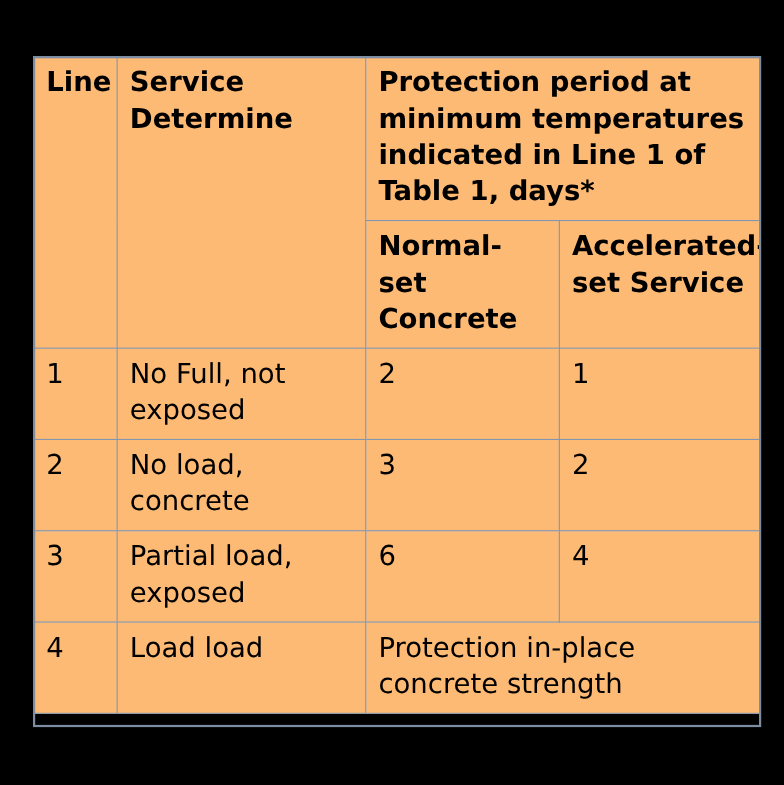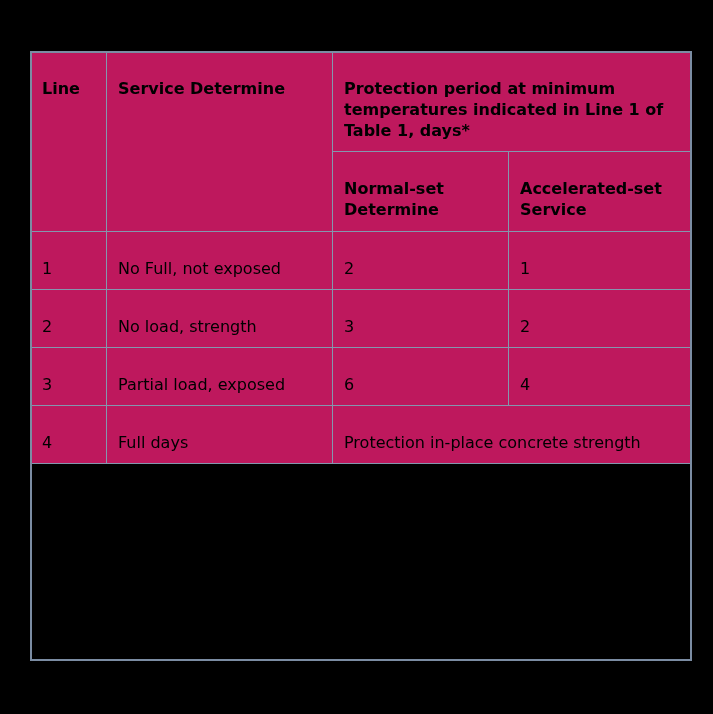--- a/index.html
+++ b/index.html
@@ -28,25 +28,25 @@
   }
   table.data-table {
     border-collapse: collapse;
     width: 660px;
     table-layout: fixed;
     background: #dce6f2;
   }
   table.data-table td {
     border: 1px solid #8496ae;
     vertical-align: top;
-    padding: 26px 11px 10px 11px;
-    font-size: 16px;
+    padding: 6px 11px 10px 11px;
+    font-size: 25px;
     line-height: 1.32;
     color: #000000;
-    background: #be185d;
+    background: #fdba74;
   }
   .col-line   { width: 76px; }
   .col-service{ width: 226px; }
   .col-normal { width: 176px; }
   .col-accel  { width: 182px; }
 
   td.head {
     font-weight: bold;
   }
   td.shade {
@@ -101,21 +101,21 @@
           </td>
           <td class="head vbottom" rowspan="2">
             <span class="cell-text">Service Determine</span>
           </td>
           <td class="head-span" colspan="2">
             <span class="cell-text">Protection period at minimum temperatures indicated in Line 1 of Table 1, days*</span>
           </td>
         </tr>
         <tr>
           <td class="head">
-            <span class="cell-text">Normal-set Determine</span>
+            <span class="cell-text">Normal-set Concrete</span>
           </td>
           <td class="head shade">
             <span class="cell-text">Accelerated-set Service</span>
           </td>
         </tr>
 
         <tr>
           <td>
             <span class="cell-text">1</span>
           </td>
@@ -128,21 +128,21 @@
           <td class="shade">
             <span class="cell-text">1</span>
           </td>
         </tr>
 
         <tr>
           <td>
             <span class="cell-text">2</span>
           </td>
           <td>
-            <span class="cell-text">No load, strength</span>
+            <span class="cell-text">No load, concrete</span>
           </td>
           <td>
             <span class="cell-text">3</span>
           </td>
           <td class="shade">
             <span class="cell-text">2</span>
           </td>
         </tr>
 
         <tr>
@@ -158,21 +158,21 @@
           <td class="shade">
             <span class="cell-text">4</span>
           </td>
         </tr>
 
         <tr>
           <td class="shade">
             <span class="cell-text">4</span>
           </td>
           <td class="shade">
-            <span class="cell-text">Full days</span>
+            <span class="cell-text">Load load</span>
           </td>
           <td colspan="2">
             <span class="cell-text">Protection in-place concrete strength</span>
           </td>
         </tr>
       </tbody>
     </table>
   </div>
 
   <div class="frame"></div>

